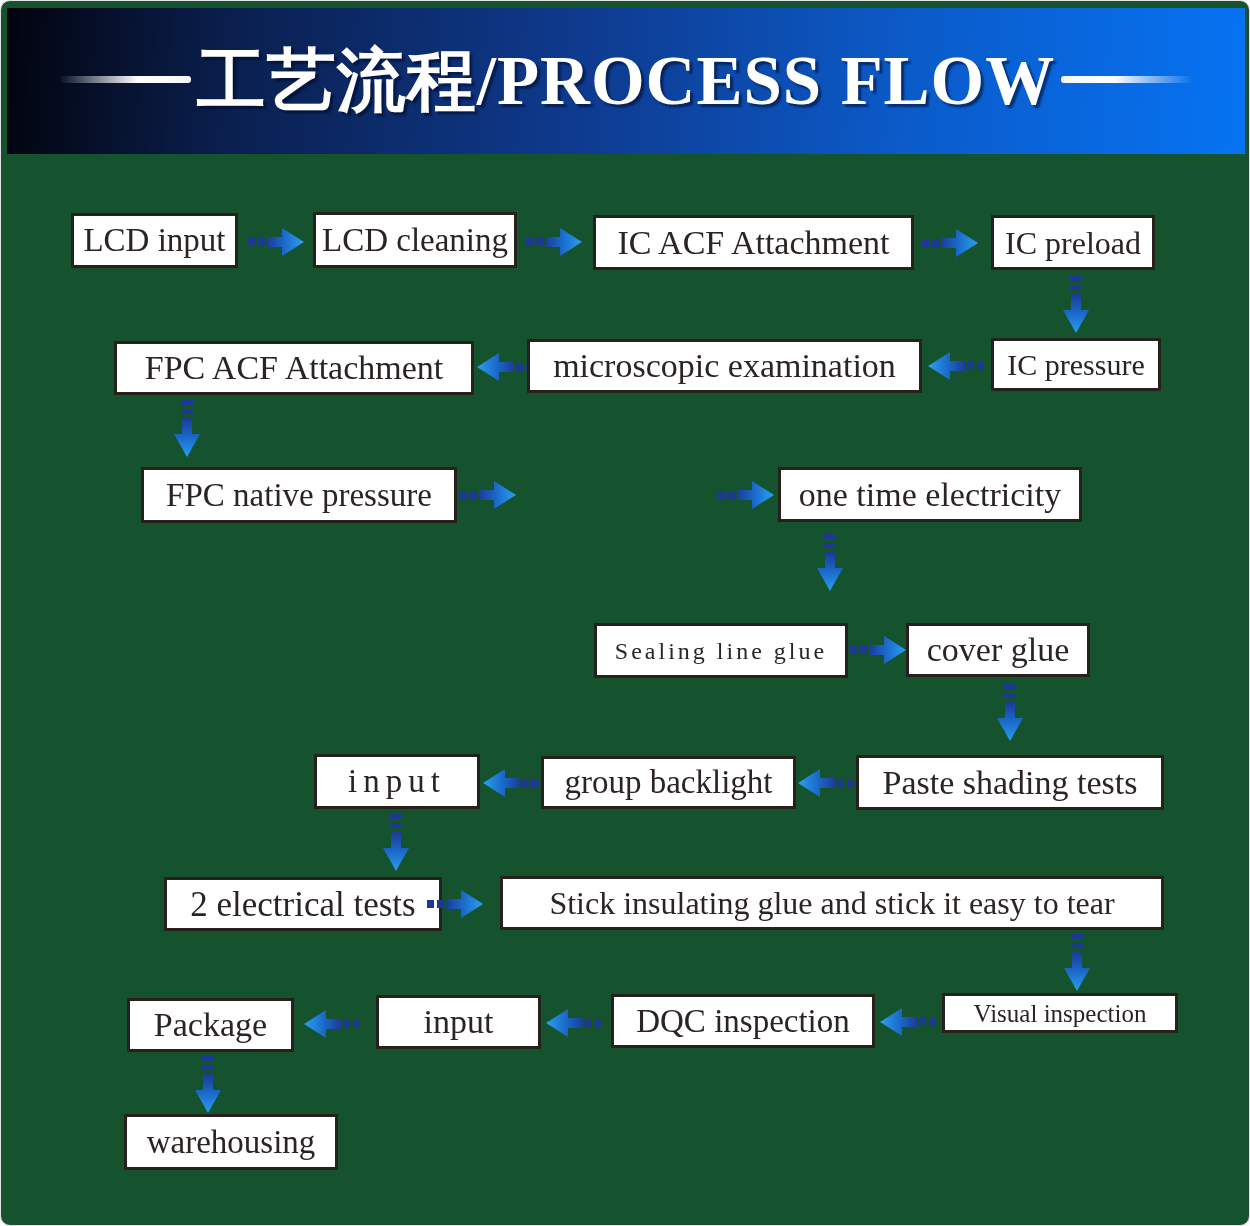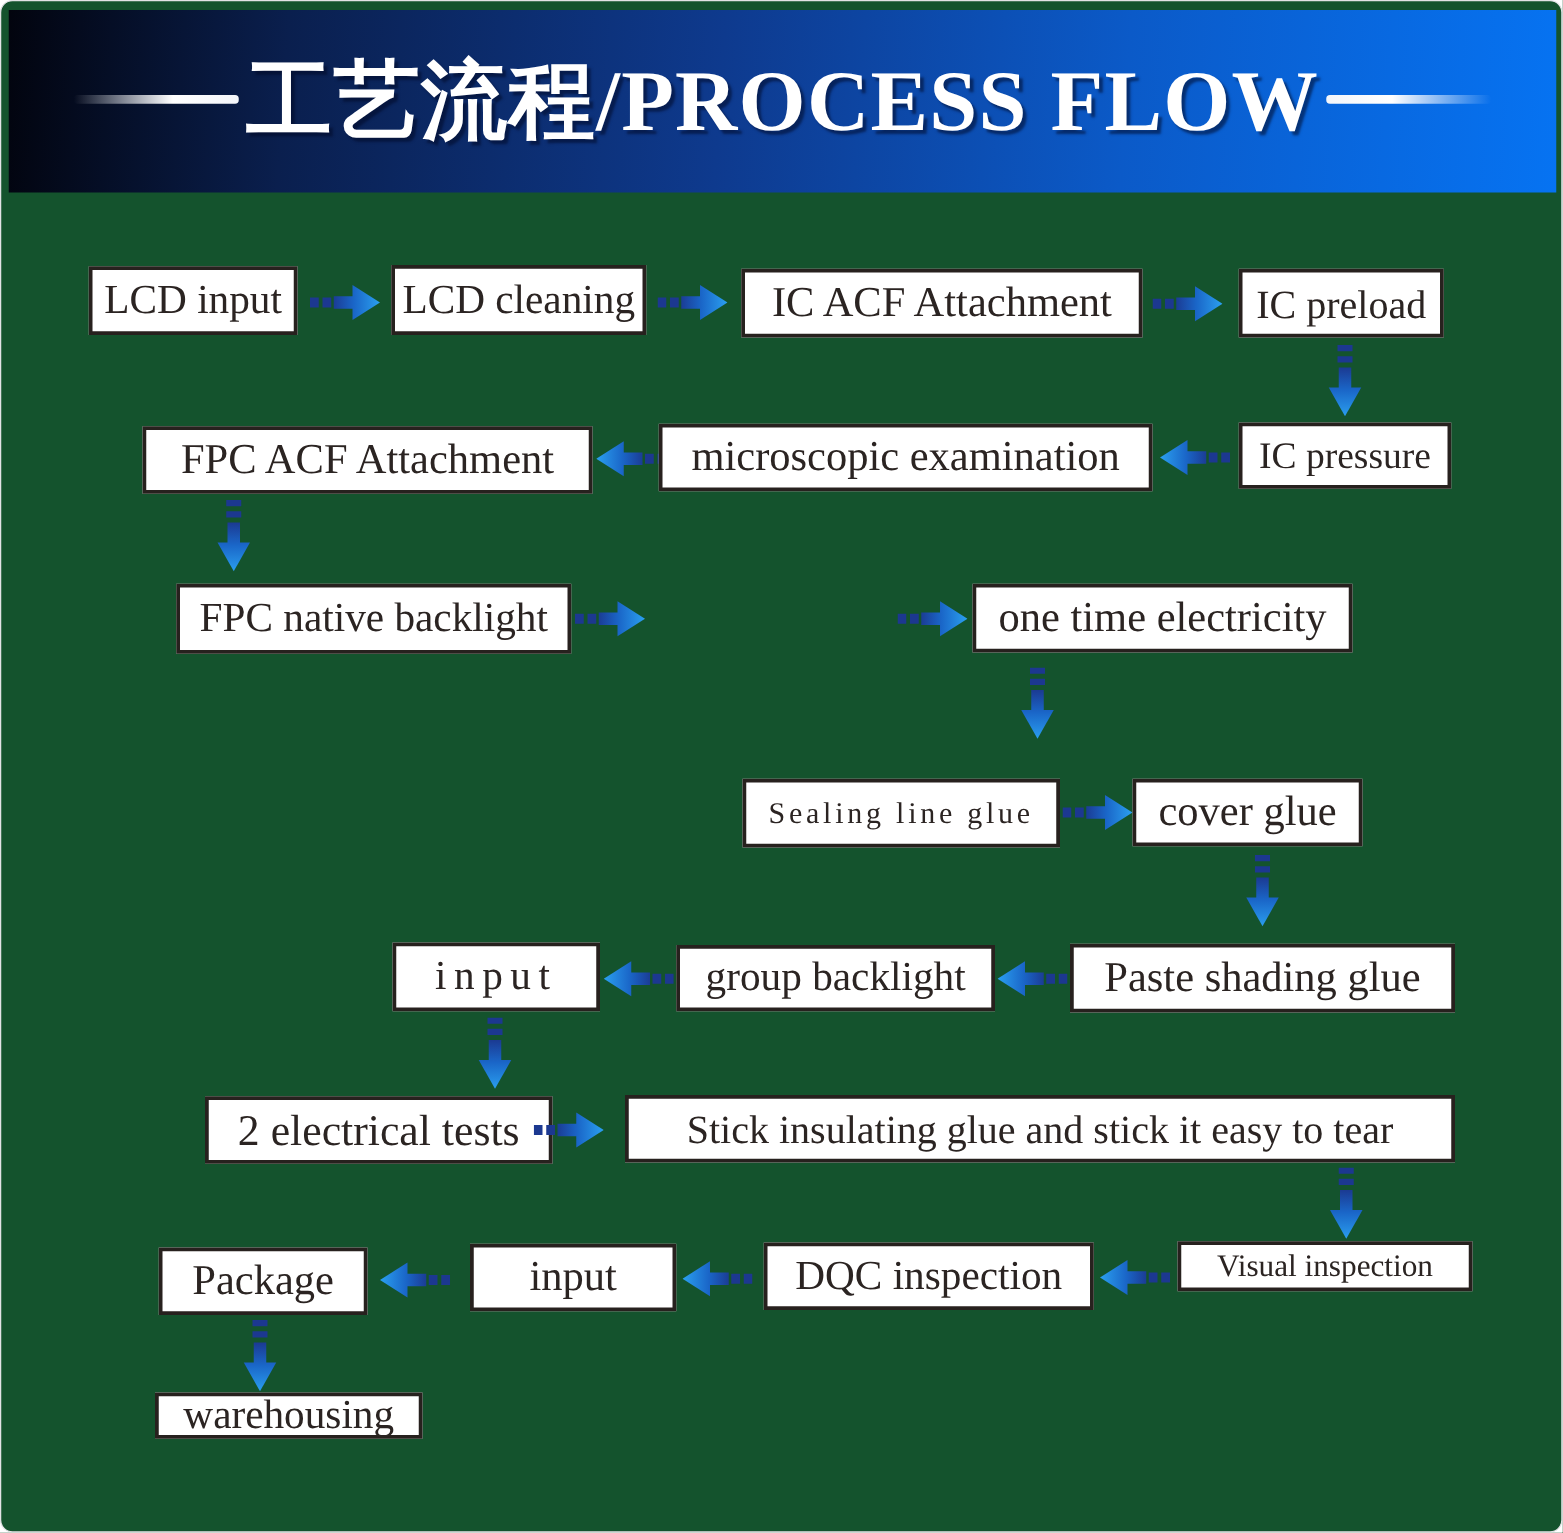--- a/index.html
+++ b/index.html
@@ -92,21 +92,21 @@
   <div class="node" style="left:526px;top:338px;width:395px;height:54px;font-size:34px">microscopic examination</div>
   <svg class="arrow left" style="left:927px;top:350px" width="56" height="30" viewBox="0 0 56 30">
       <use href="#arrowH"></use>
     </svg>
   <div class="node" style="left:990px;top:337px;width:170px;height:53px;font-size:30px">IC pressure</div>
 
   <svg class="arrow" style="left:171px;top:399px" width="30" height="58" viewBox="0 0 30 58">
       <use href="#arrowD"></use>
     </svg>
 
-  <div class="node" style="left:140px;top:466px;width:316px;height:56px;font-size:33px">FPC native backlight</div>
+  <div class="node" style="left:140px;top:466px;width:316px;height:56px;font-size:33px">FPC native pressure</div>
   <svg class="arrow" style="left:459px;top:479px" width="56" height="30" viewBox="0 0 56 30">
       <use href="#arrowH"></use>
     </svg>
   <svg class="arrow" style="left:717px;top:479px" width="56" height="30" viewBox="0 0 56 30">
       <use href="#arrowH"></use>
     </svg>
   <div class="node" style="left:777px;top:466px;width:304px;height:55px;font-size:34px">one time electricity</div>
 
   <svg class="arrow" style="left:814px;top:533px" width="30" height="58" viewBox="0 0 30 58">
       <use href="#arrowD"></use>
@@ -123,21 +123,21 @@
     </svg>
 
   <div class="node" style="left:313px;top:753px;width:166px;height:55px;font-size:33px;letter-spacing:6px">input</div>
   <svg class="arrow left" style="left:482px;top:767px" width="56" height="30" viewBox="0 0 56 30">
       <use href="#arrowH"></use>
     </svg>
   <div class="node" style="left:540px;top:755px;width:255px;height:53px;font-size:33px">group backlight</div>
   <svg class="arrow left" style="left:797px;top:767px" width="56" height="30" viewBox="0 0 56 30">
       <use href="#arrowH"></use>
     </svg>
-  <div class="node" style="left:855px;top:754px;width:308px;height:55px;font-size:34px">Paste shading glue</div>
+  <div class="node" style="left:855px;top:754px;width:308px;height:55px;font-size:34px">Paste shading tests</div>
 
   <svg class="arrow" style="left:380px;top:813px" width="30" height="58" viewBox="0 0 30 58">
       <use href="#arrowD"></use>
     </svg>
 
   <div class="node" style="left:163px;top:876px;width:278px;height:54px;font-size:35px">2 electrical tests</div>
   <svg class="arrow" style="left:426px;top:888px" width="56" height="30" viewBox="0 0 56 30">
       <use href="#arrowH"></use>
     </svg>
   <div class="node" style="left:499px;top:875px;width:664px;height:54px;font-size:32px">Stick insulating glue and stick it easy to tear</div>
@@ -157,15 +157,15 @@
   <div class="node" style="left:610px;top:993px;width:264px;height:54px;font-size:33px">DQC inspection</div>
   <svg class="arrow left" style="left:879px;top:1006px" width="56" height="30" viewBox="0 0 56 30">
       <use href="#arrowH"></use>
     </svg>
   <div class="node" style="left:941px;top:992px;width:236px;height:40px;font-size:25px">Visual inspection</div>
 
   <svg class="arrow" style="left:192px;top:1055px" width="30" height="58" viewBox="0 0 30 58">
       <use href="#arrowD"></use>
     </svg>
 
-  <div class="node" style="left:123px;top:1113px;width:214px;height:37px;font-size:33px">warehousing</div>
+  <div class="node" style="left:123px;top:1113px;width:214px;height:56px;font-size:33px">warehousing</div>
 
 </div>
 
 </body></html>

